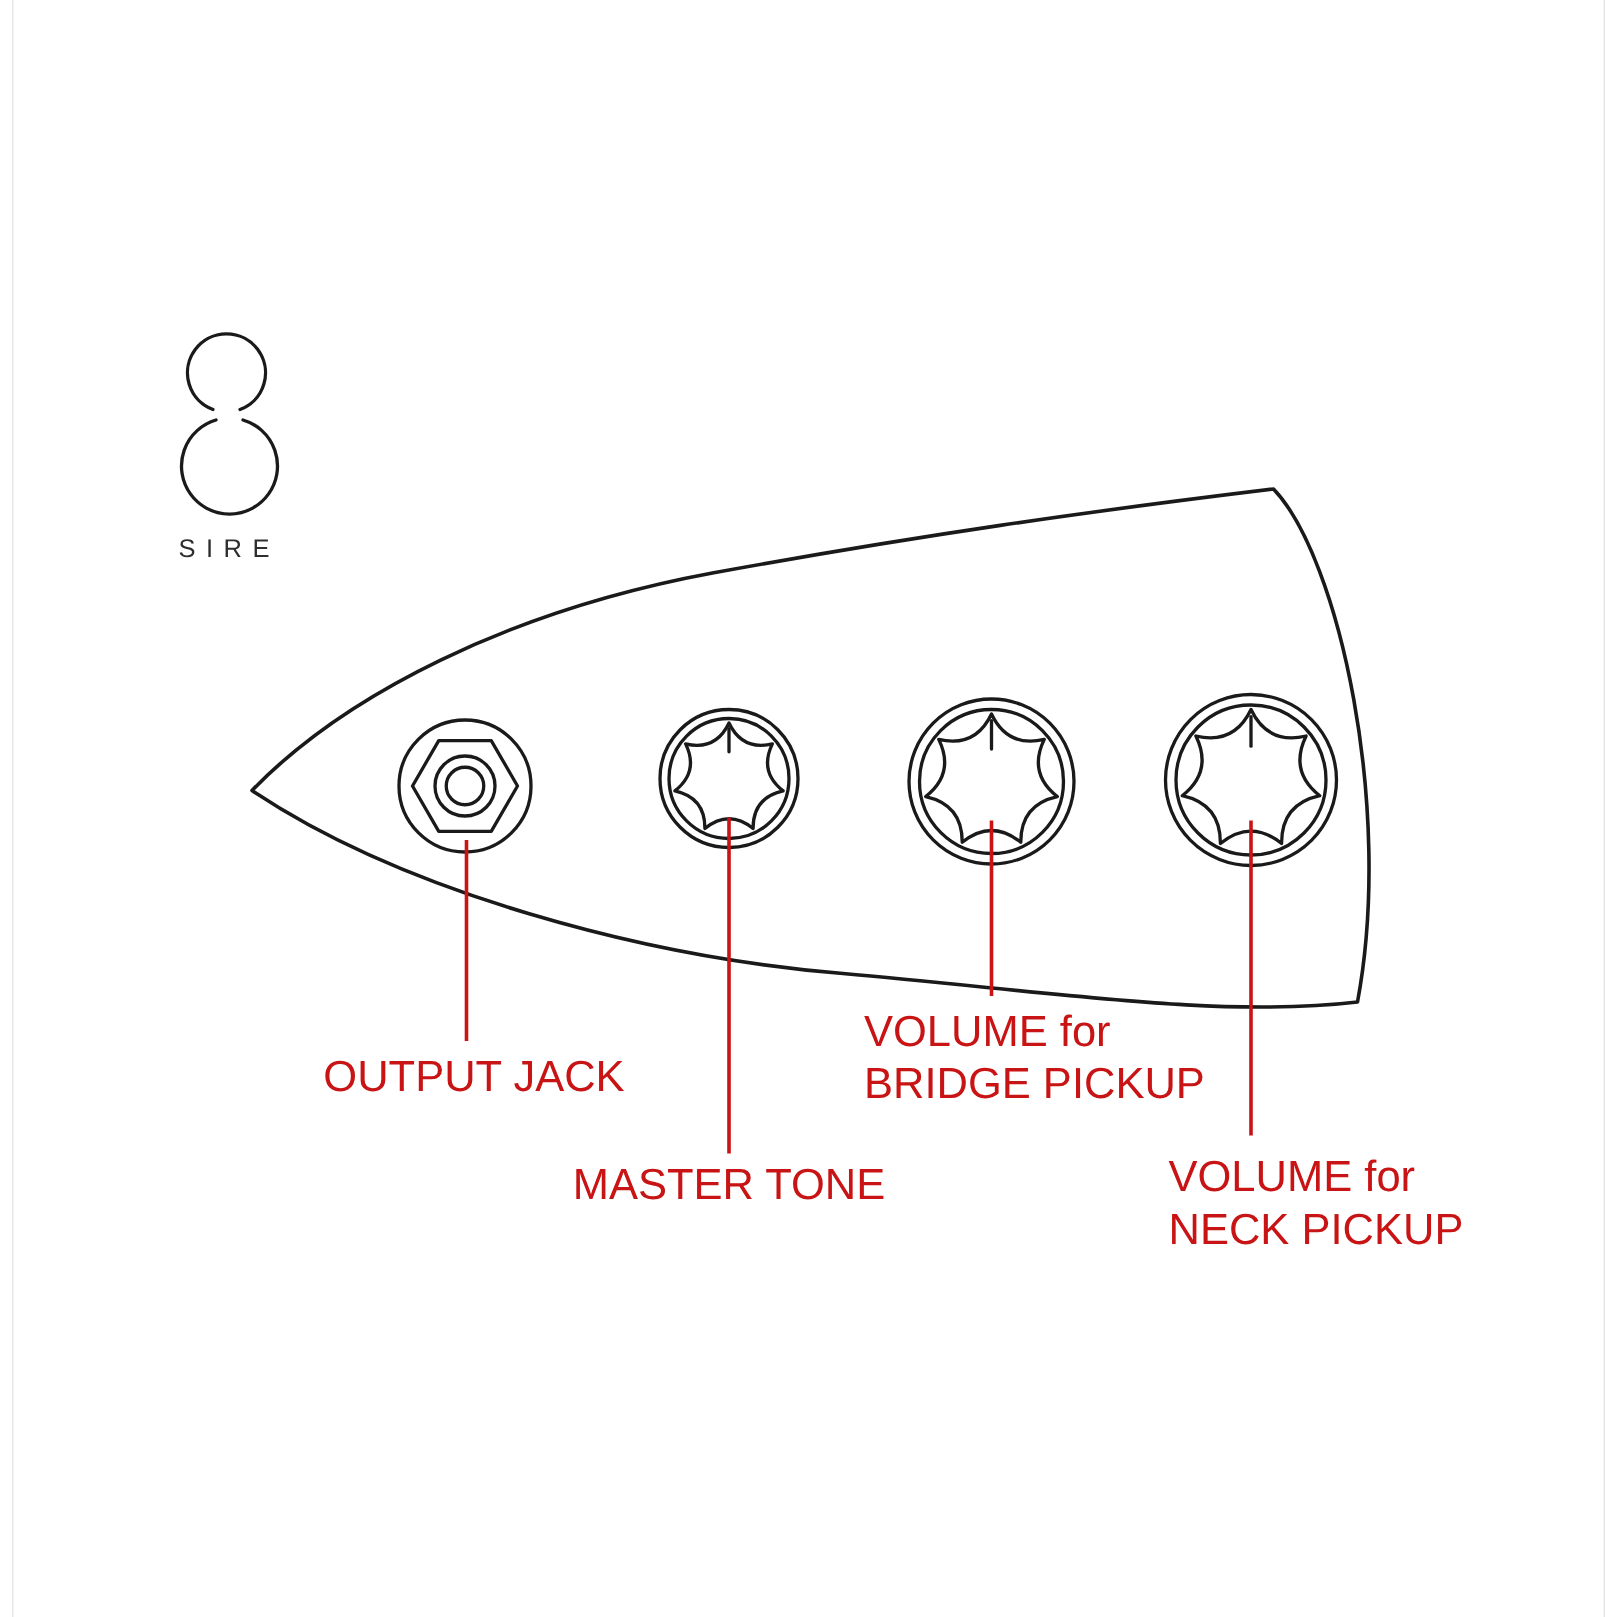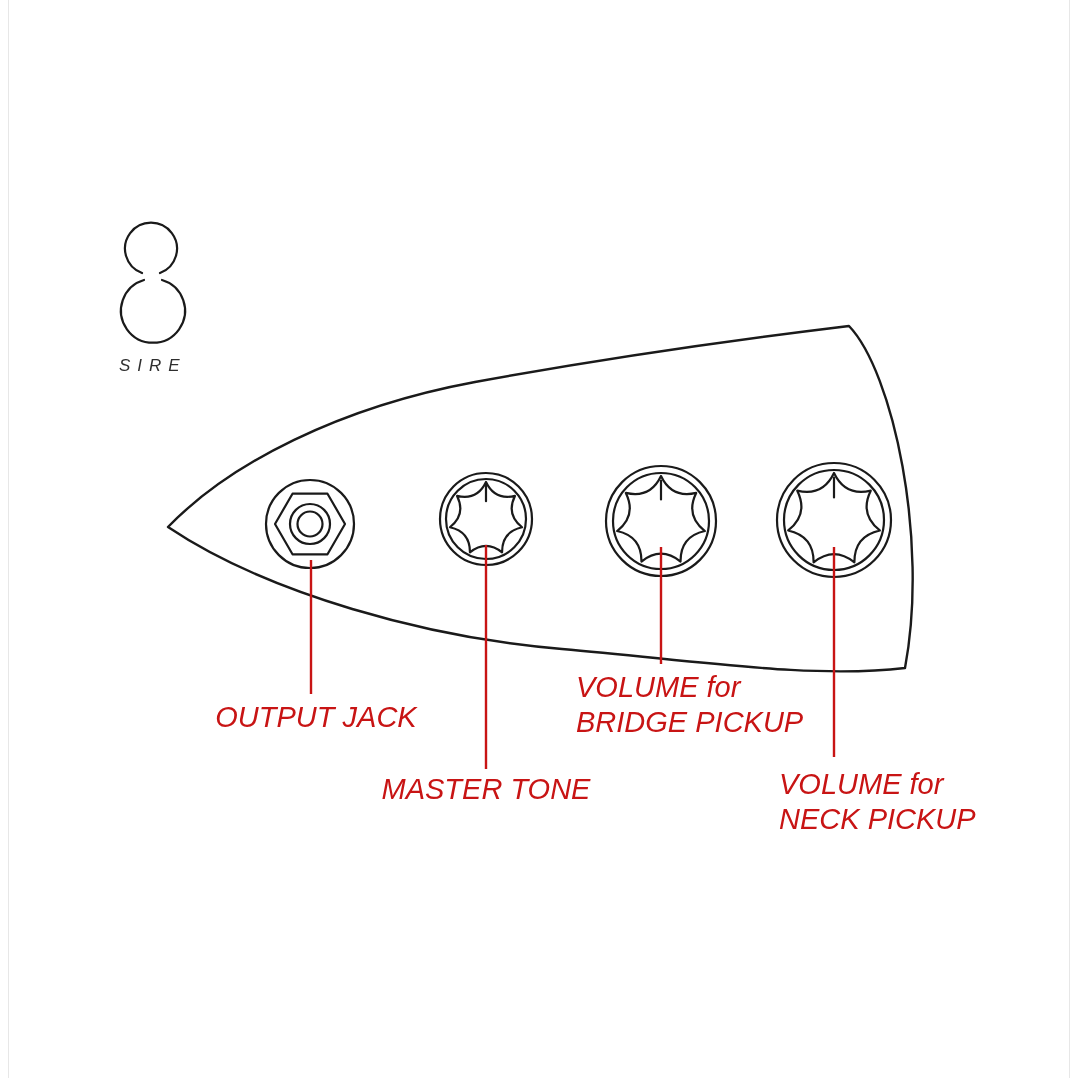--- a/index.html
+++ b/index.html
@@ -7,21 +7,20 @@
     padding: 0;
     background: #ffffff;
   }
   .stage {
     position: relative;
     width: 1078px;
     height: 1078px;
     background: #ffffff;
     font-family: "Liberation Sans", sans-serif;
     overflow: hidden;
-    font-style: italic;
   }
   .frame-line {
     position: absolute;
     top: 0;
     bottom: 0;
     width: 1px;
     background: #e7e7e7;
   }
   .frame-line.left  { left: 8px; }
   .frame-line.right { right: 8px; }

